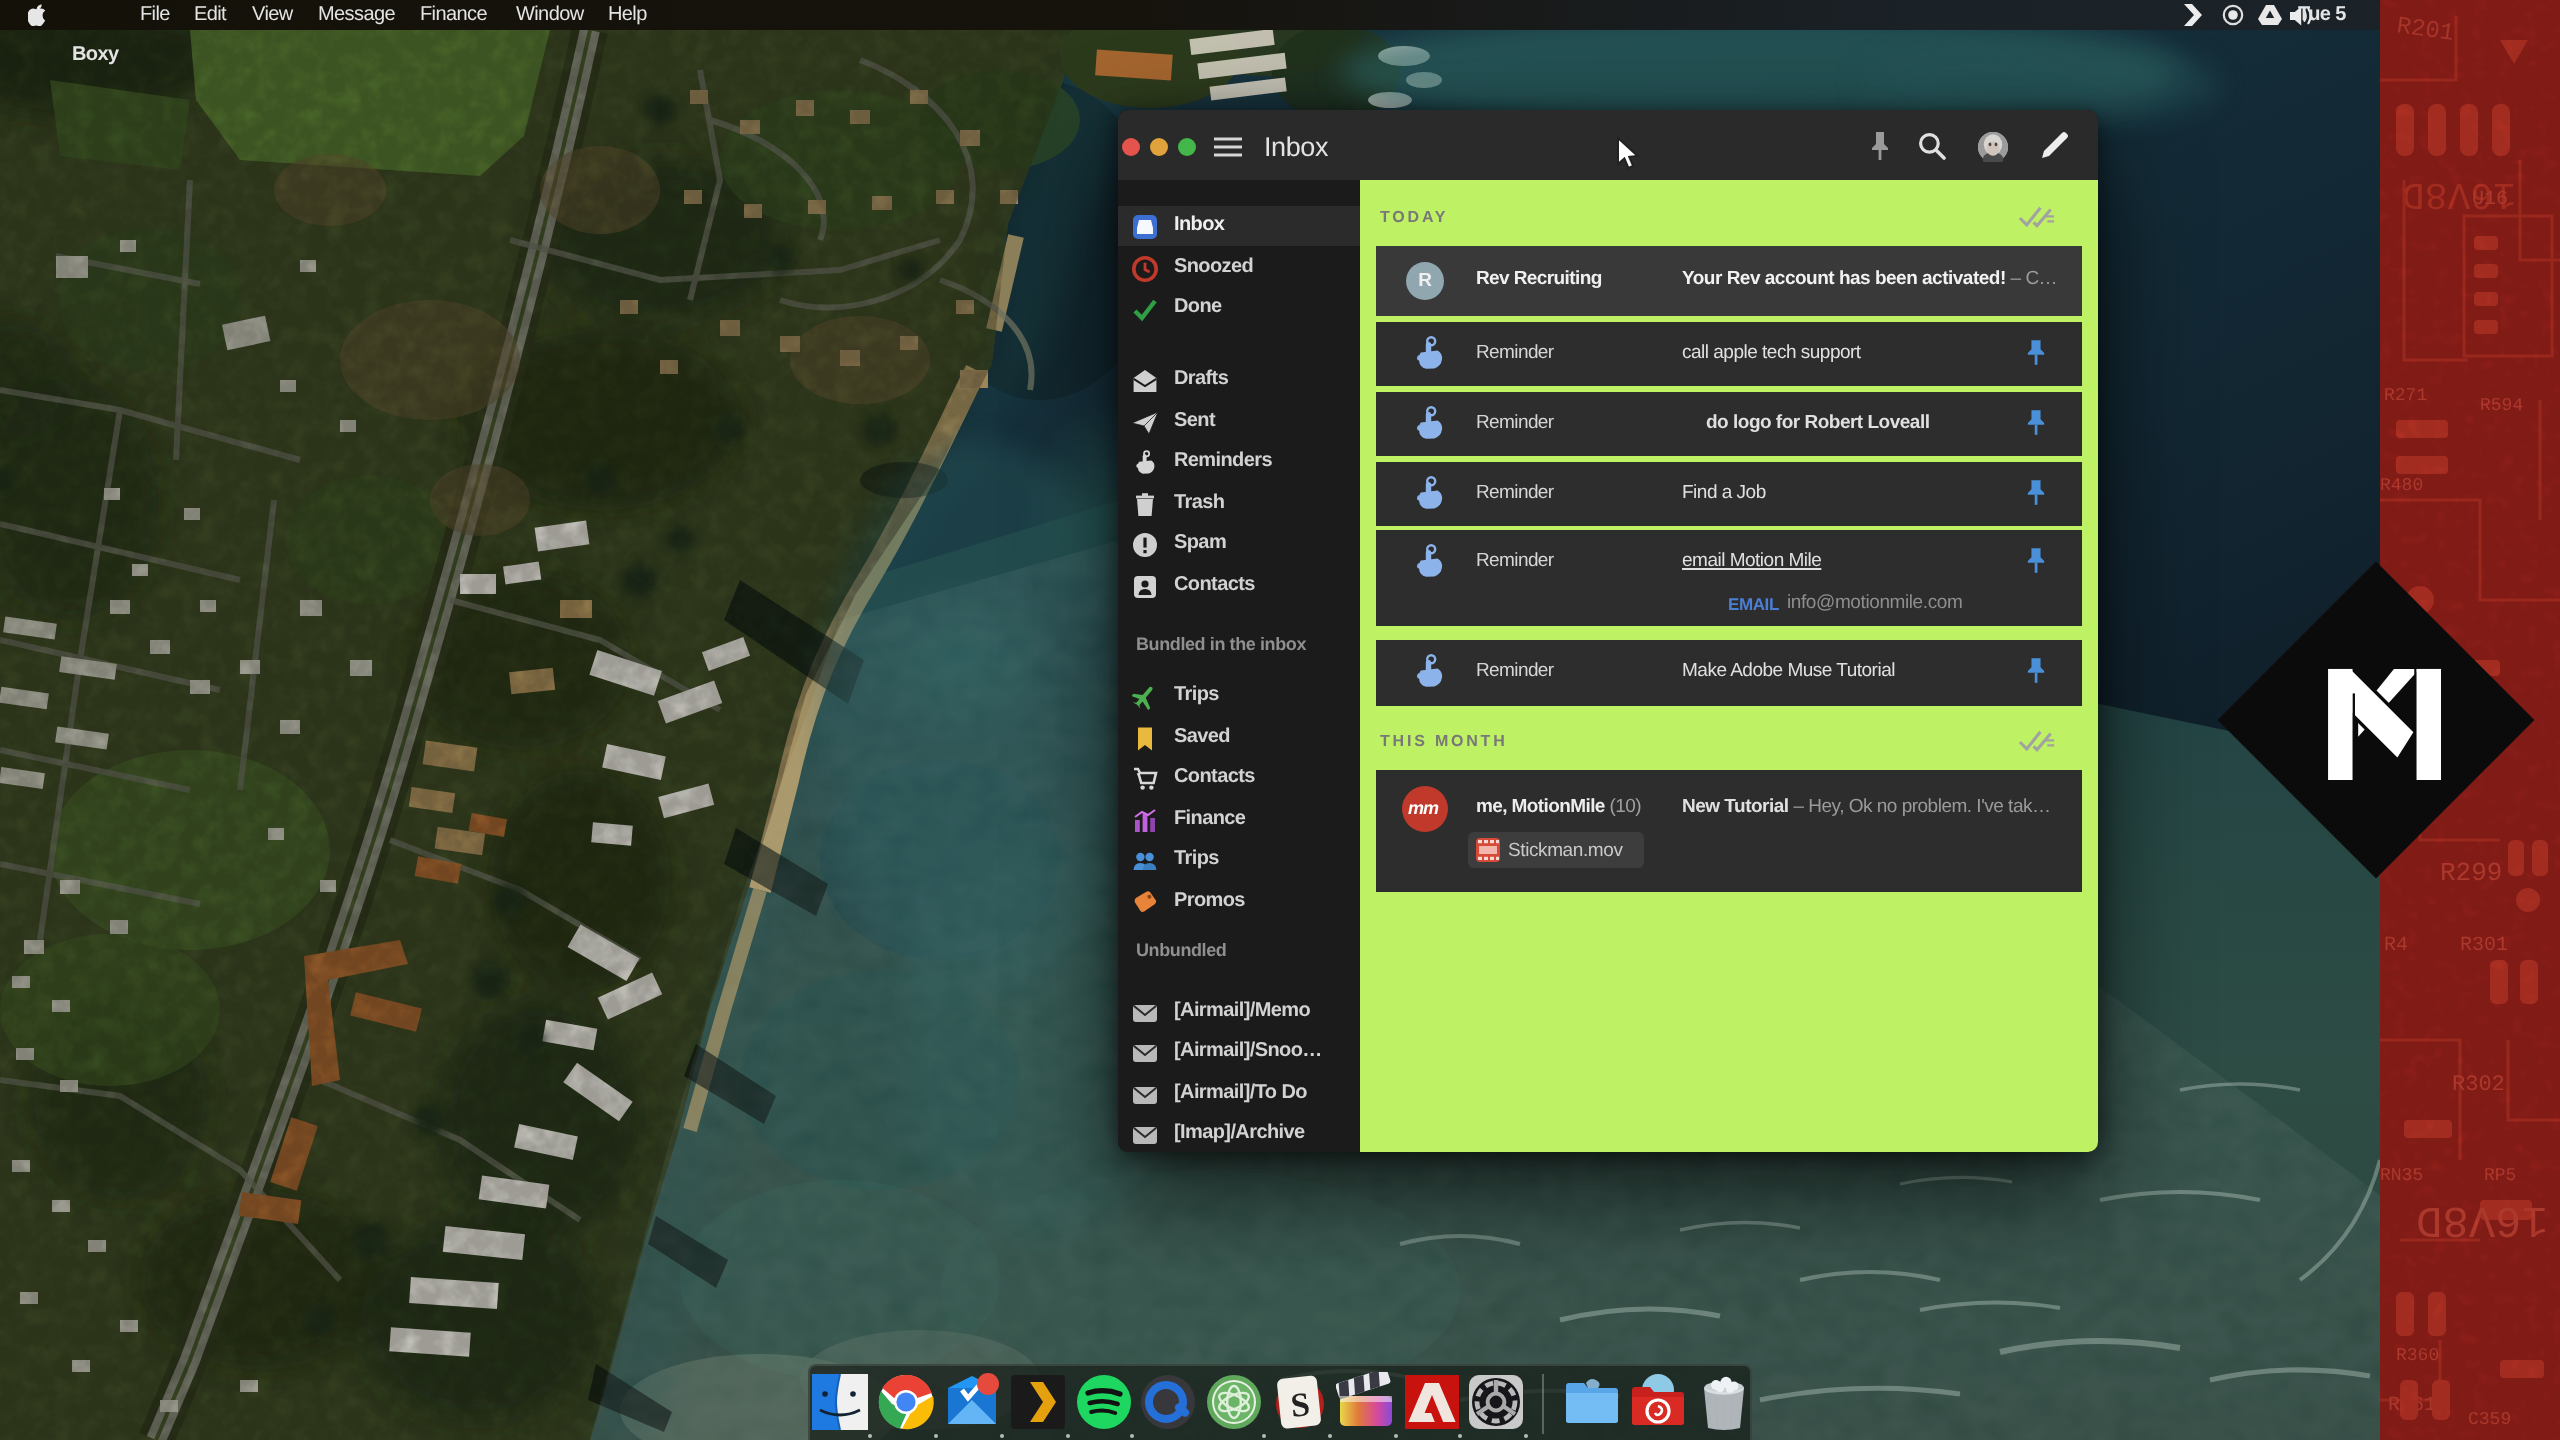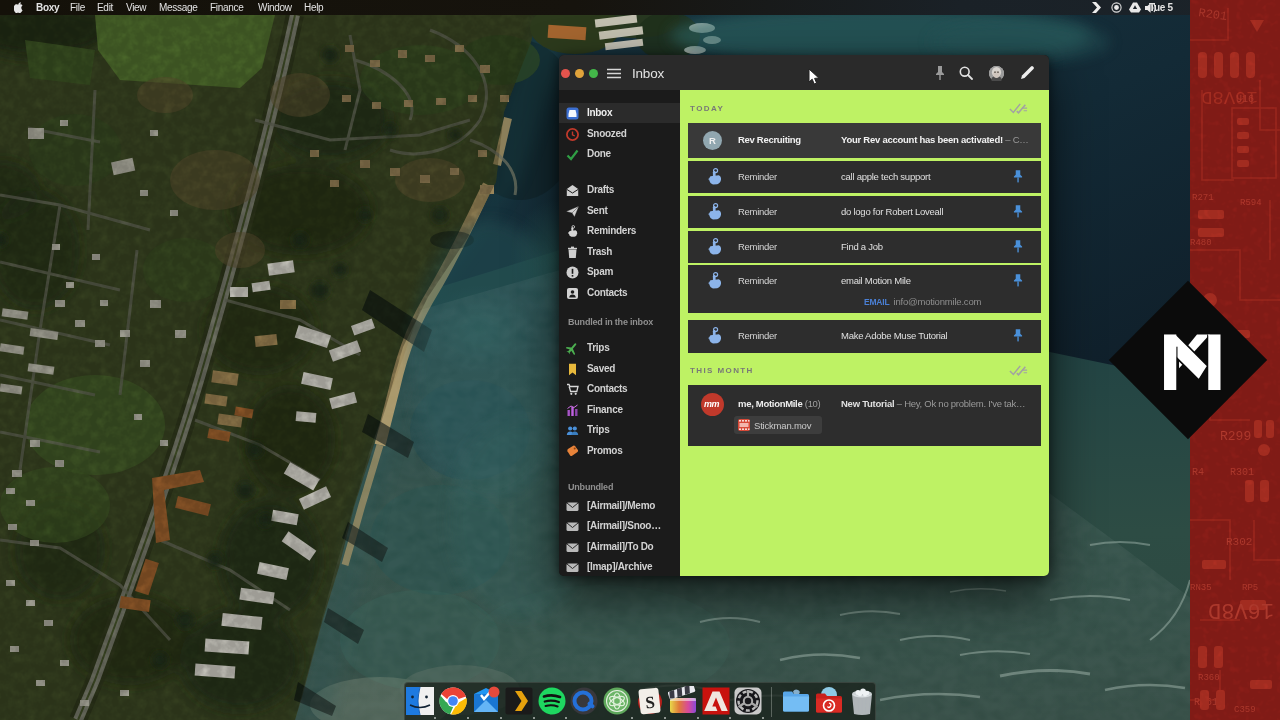--- a/index.html
+++ b/index.html
@@ -414,21 +414,21 @@
     <rect x="20.9" y="22" width="1.4" height="14.5" fill="#0b0b0b"></rect>
     <rect x="53.8" y="9" width="1.3" height="59" fill="#0b0b0b"></rect>
     <rect x="8" y="9" width="13" height="59"></rect>
     <rect x="55" y="9" width="13" height="59"></rect>
   </g>
 </svg>
 <div id="menubar">
   <svg class="mi" style="left:14px;top:2px;" width="10" height="11" viewBox="0 0 10 11" fill="#e6e6e6">
     <path d="M6.8,0.2 C6.9,0.9 6.6,1.6 6.2,2.1 C5.7,2.6 5,3 4.3,2.9 C4.2,2.2 4.6,1.5 5,1 C5.5,0.5 6.2,0.2 6.8,0.2 Z M8.6,8.1 C8.3,8.8 8,9.2 7.6,9.7 C7.1,10.4 6.5,11.1 5.8,11.1 C5.1,11.1 4.9,10.7 4.1,10.7 C3.3,10.7 3,11.1 2.4,11.1 C1.7,11.1 1.2,10.4 .7,9.8 C-0.5,8 -0.7,5.1 0.3,3.7 C0.9,2.8 1.8,2.3 2.6,2.3 C3.4,2.3 4,2.8 4.6,2.8 C5.2,2.8 5.7,2.3 6.6,2.3 C7.3,2.3 8.1,2.7 8.6,3.4 C7.9,3.8 7.3,4.6 7.3,5.7 C7.3,6.9 8,8 8.6,8.1 Z"></path>
   </svg>
-  <span class="mi" style="left:36px;font-weight:bold;">Boxy</span>
+  <span class="mi" style="left:36px;font-weight:bold;margin-top:20px;">Boxy</span>
   <span class="mi" style="left:70px;">File</span>
   <span class="mi" style="left:97px;">Edit</span>
   <span class="mi" style="left:126px;">View</span>
   <span class="mi" style="left:159px;">Message</span>
   <span class="mi" style="left:210px;">Finance</span>
   <span class="mi" style="left:258px;">Window</span>
   <span class="mi" style="left:304px;">Help</span>
   <svg class="mi" style="left:1091px;top:2px" width="11" height="11" viewBox="0 0 11 11">
     <path d="M1,0 L5,0 L10,5.5 L5,11 L1,11 L6,5.5 Z" fill="#ececec"></path>
   </svg>
@@ -590,21 +590,21 @@
             </svg>
       <span class="tx">Trips</span>
     </div>
     <div class="sitem" style="top:351.5px;">
       <svg class="sicon" viewBox="0 0 13 13">
               <path d="M1.5,5 L6,.8 Q7,0 8,.8 L11.5,4 Q12.3,5 11.5,6 L7,10.8 Q6,11.6 5,10.8 L1.5,7.2 Q.7,6 1.5,5 Z" fill="#e8833a" transform="rotate(12 6.5 6.5)"></path>
               <circle cx="8.7" cy="3.4" r="1" fill="#8c4312"></circle>
             </svg>
       <span class="tx">Promos</span>
     </div>
-    <div class="slabel" style="top:392px;">Unbundled</div>
+    <div class="slabel" style="top:380px;">Unbundled</div>
     <div class="sitem" style="top:406.5px;">
       <svg class="sicon" viewBox="0 0 13 13">
               <rect x="0.5" y="2.5" width="12" height="8.5" rx="1.5" fill="#b9b9b9"></rect>
               <path d="M1,3 L6.5,7.5 L12,3" stroke="#2a2a2a" stroke-width="1" fill="none"></path>
             </svg>
       <span class="tx">[Airmail]/Memo</span>
     </div>
     <div class="sitem" style="top:427px;">
       <svg class="sicon" viewBox="0 0 13 13">
               <rect x="0.5" y="2.5" width="12" height="8.5" rx="1.5" fill="#b9b9b9"></rect>
@@ -662,21 +662,21 @@
     <div class="row" style="top:105.5px;height:32.5px;">
       <svg class="remind-ic" style="top:7px;" viewBox="0 0 17 18">
               <g fill="#8cb4ea">
                 <circle cx="9.6" cy="2.6" r="2" fill="none" stroke="#8cb4ea" stroke-width="1.2"></circle>
                 <rect x="6.9" y="3" width="2.7" height="6" rx="1.35"></rect>
                 <path d="M4.4,8.2 L12.8,7.2 Q15.4,8.6 15,11.8 Q14.5,15.2 11.2,16.3 L7,16.4 Q3.8,15.5 3.5,12.2 Q3.3,9.4 4.4,8.2 Z"></path>
                 <path d="M3.8,9.4 Q2.2,10 2.6,11.8 L3.9,12.6 Z"></path>
               </g>
             </svg>
       <span class="sender" style="top:10px;">Reminder</span>
-      <span class="subject" style="top:10px;font-weight:normal;">do logo for Robert Loveall</span>
+      <span class="subject" style="top:10px;font-weight:bold;margin-left:12px;">do logo for Robert Loveall</span>
       <svg class="pin" style="top:9px;" viewBox="0 0 11 14">
               <path d="M3,0 L8,0 L8,5 L10,7 L10,8 L1,8 L1,7 L3,5 Z" fill="#4a90d9"></path>
               <rect x="4.8" y="8" width="1.5" height="5.5" fill="#4a90d9"></rect>
             </svg>
     </div>
 
     <div class="row" style="top:140.5px;height:32.5px;">
       <svg class="remind-ic" style="top:7px;" viewBox="0 0 17 18">
               <g fill="#8cb4ea">
                 <circle cx="9.6" cy="2.6" r="2" fill="none" stroke="#8cb4ea" stroke-width="1.2"></circle>
@@ -696,21 +696,21 @@
     <div class="row" style="top:175px;height:47.5px;">
       <svg class="remind-ic" style="top:7px;" viewBox="0 0 17 18">
               <g fill="#8cb4ea">
                 <circle cx="9.6" cy="2.6" r="2" fill="none" stroke="#8cb4ea" stroke-width="1.2"></circle>
                 <rect x="6.9" y="3" width="2.7" height="6" rx="1.35"></rect>
                 <path d="M4.4,8.2 L12.8,7.2 Q15.4,8.6 15,11.8 Q14.5,15.2 11.2,16.3 L7,16.4 Q3.8,15.5 3.5,12.2 Q3.3,9.4 4.4,8.2 Z"></path>
                 <path d="M3.8,9.4 Q2.2,10 2.6,11.8 L3.9,12.6 Z"></path>
               </g>
             </svg>
       <span class="sender" style="top:10px;">Reminder</span>
-      <span class="subject" style="top:10px;font-weight:normal;">email Motion Mile</span>
+      <span class="subject" style="top:10px;font-weight:normal;text-decoration:underline;">email Motion Mile</span>
       <span class="abs" style="left:176px;top:31.5px;font-size:8.5px;font-weight:bold;color:#4a7fd4;letter-spacing:-0.2px;">EMAIL</span>
       <span class="abs" style="left:205.5px;top:31px;font-size:9.5px;color:#8e8e8e;letter-spacing:-0.2px;">info@motionmile.com</span>
       <svg class="pin" style="top:9px;" viewBox="0 0 11 14">
               <path d="M3,0 L8,0 L8,5 L10,7 L10,8 L1,8 L1,7 L3,5 Z" fill="#4a90d9"></path>
               <rect x="4.8" y="8" width="1.5" height="5.5" fill="#4a90d9"></rect>
             </svg>
     </div>
 
     <div class="row" style="top:230px;height:33px;">
       <svg class="remind-ic" style="top:7px;" viewBox="0 0 17 18">

